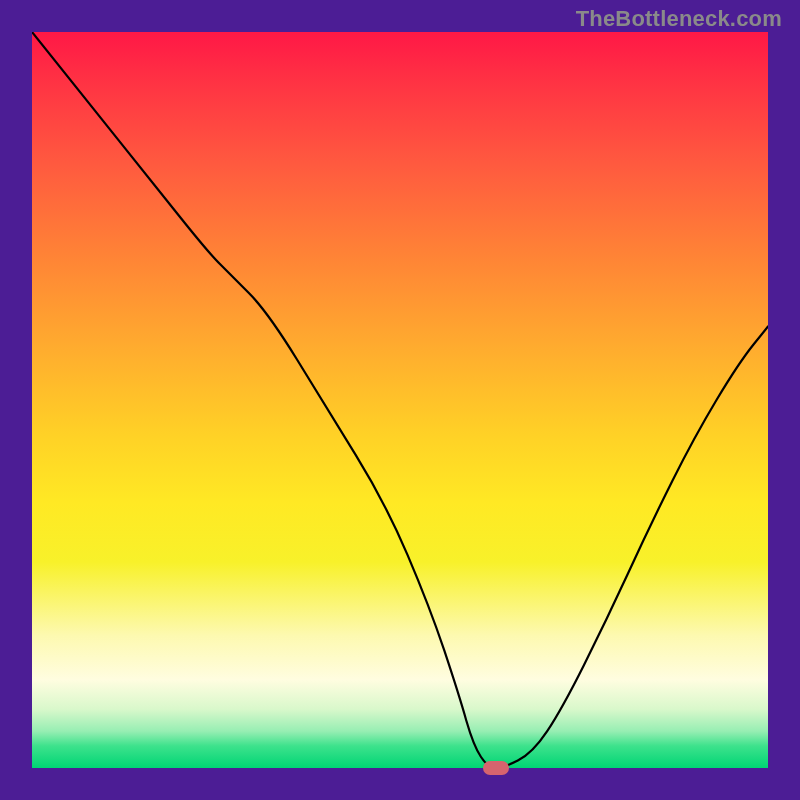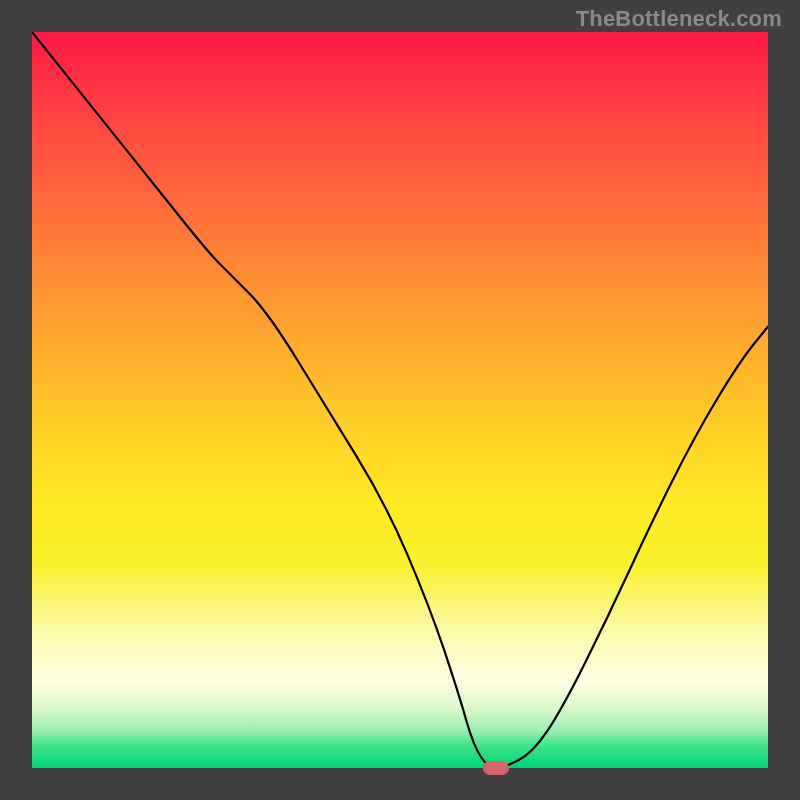--- a/index.html
+++ b/index.html
@@ -7,21 +7,21 @@
     padding: 0;
     width: 800px;
     height: 800px;
     background: #000;
     overflow: hidden;
   }
   .frame {
     position: relative;
     width: 800px;
     height: 800px;
-    background: #404040;
+    background: #4c1d95;
   }
   .plot {
     position: absolute;
     left: 32px;
     top: 32px;
     width: 736px;
     height: 736px;
   }
   .gradient {
     position: absolute;

